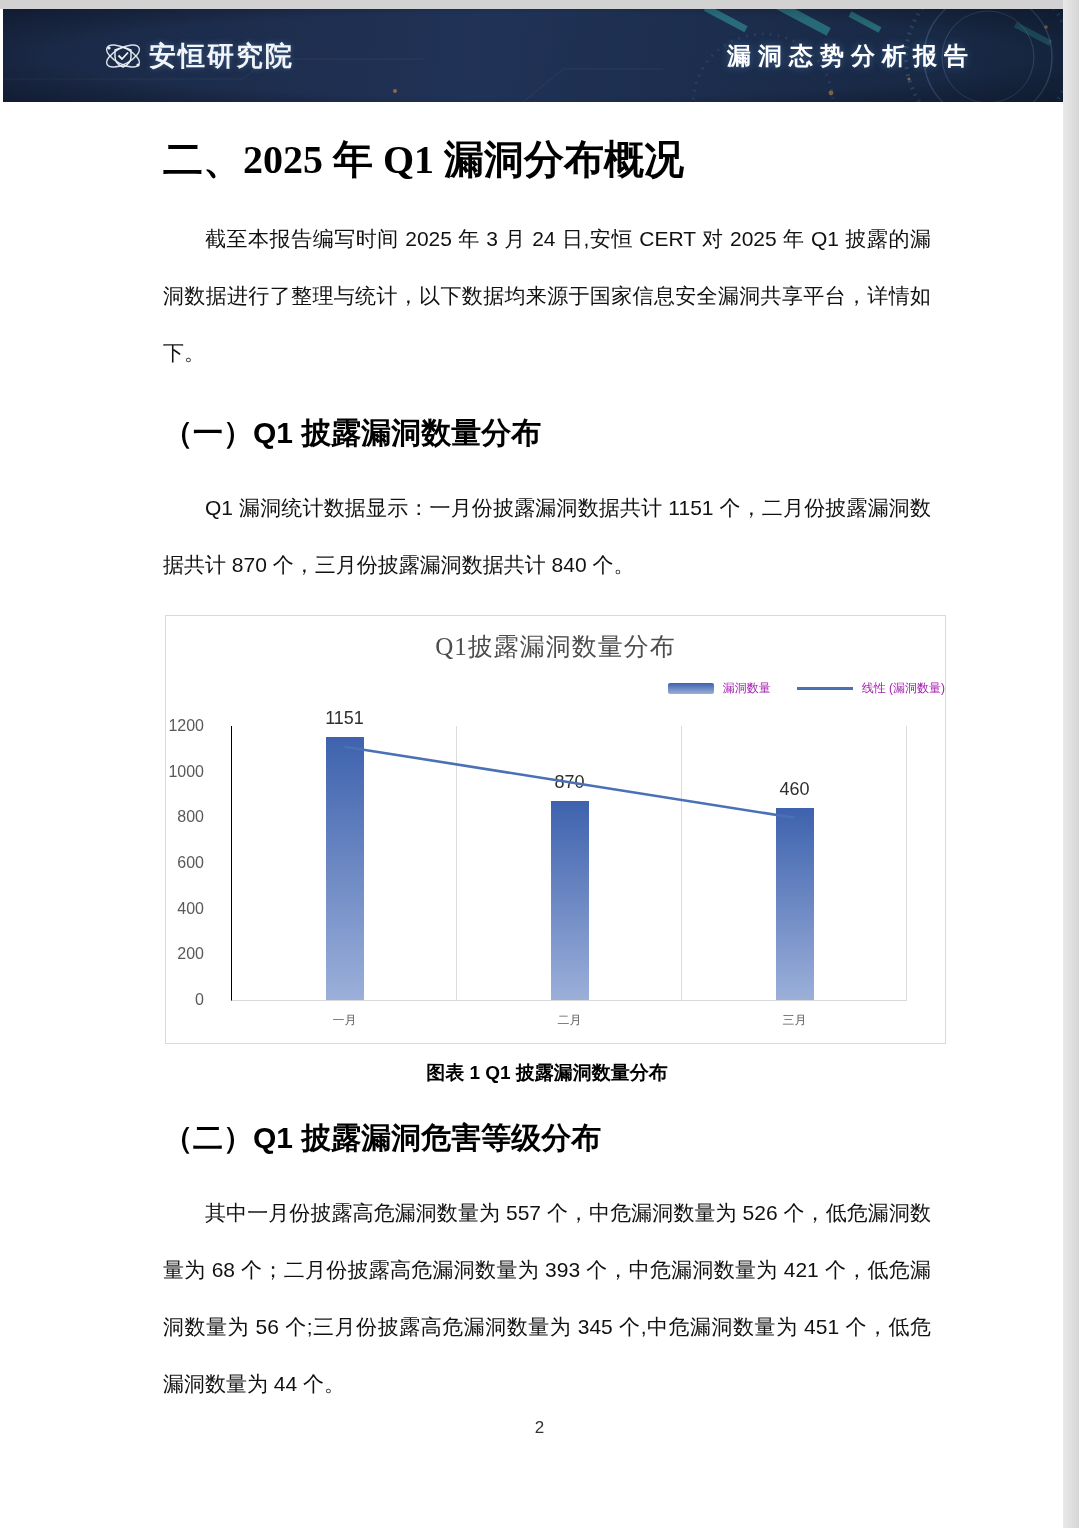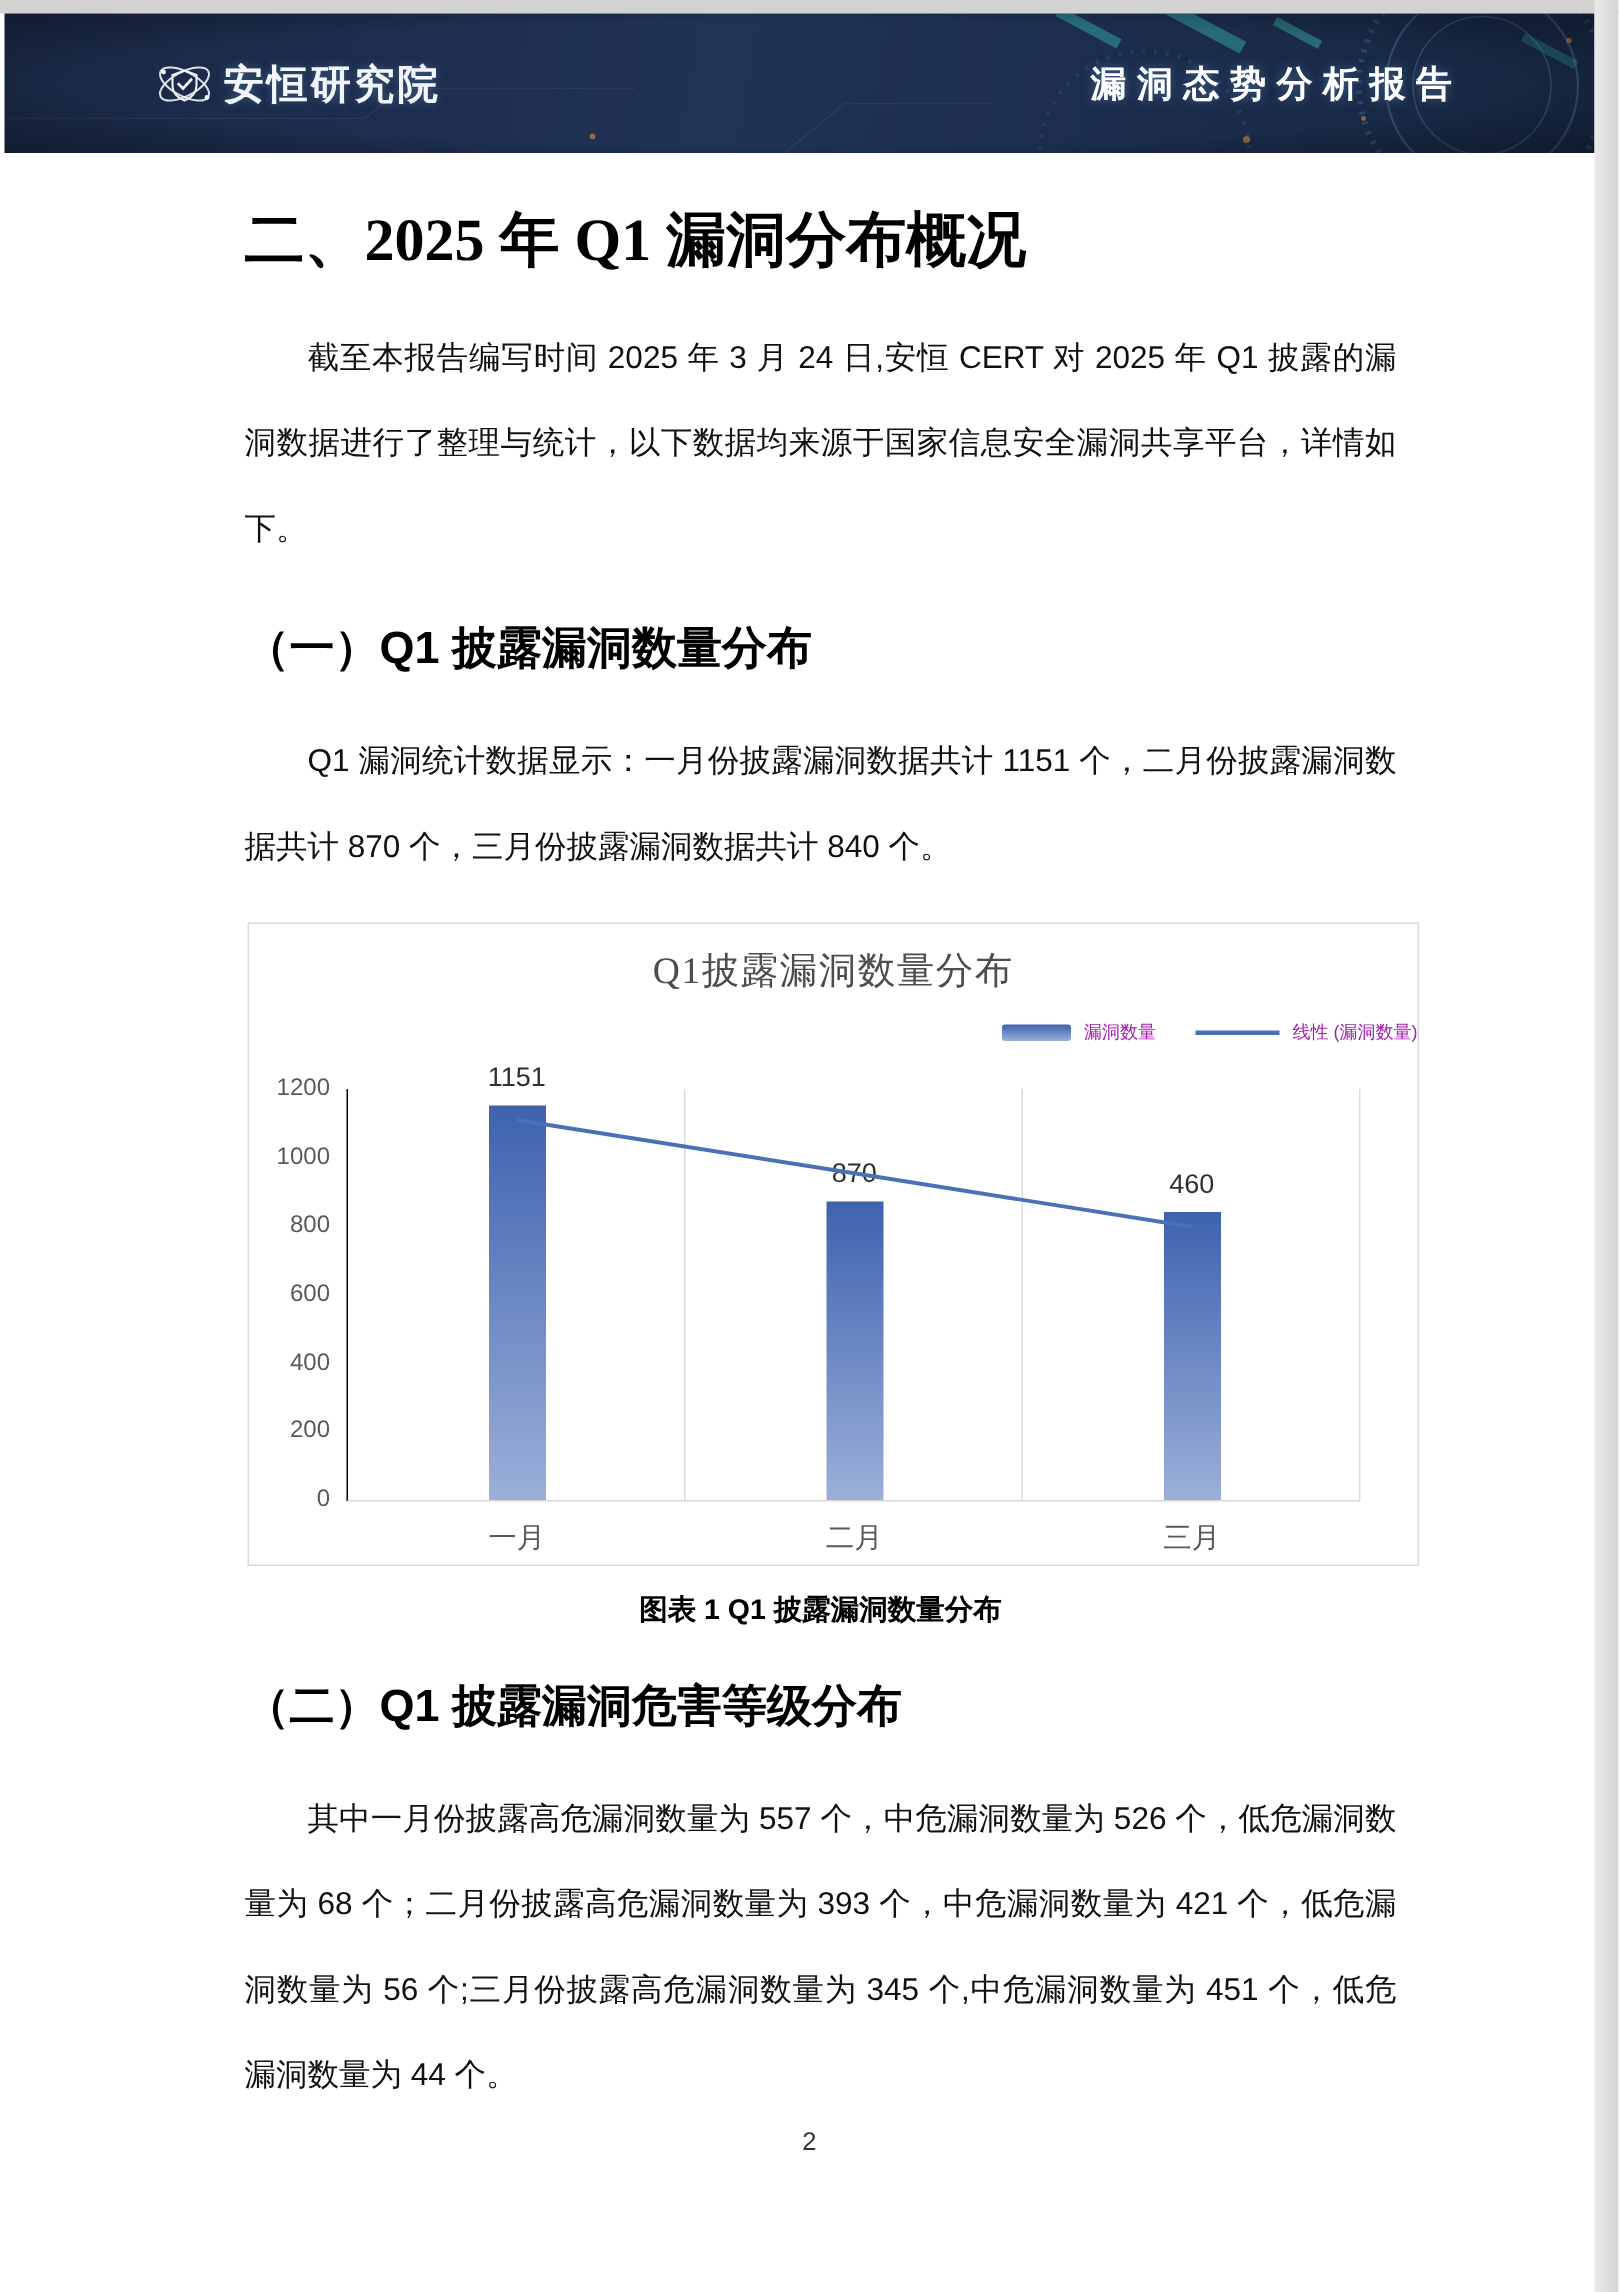--- a/index.html
+++ b/index.html
@@ -52,29 +52,29 @@
     font-family:"Liberation Serif",serif;font-size:25px;color:#4d4d4d;letter-spacing:1px;
   }
   .chart-legend{
     position:absolute;top:64px;left:0;width:100%;
     display:flex;justify-content:flex-end;align-items:center;
     font-size:12px;color:#a21caf;
   }
   .legend-swatch-bar{display:inline-block;width:46px;height:11px;border-radius:2px;margin-right:9px;}
   .legend-swatch-line{display:inline-block;width:56px;height:3px;margin:0 9px 0 26px;}
   .chart-yticks{position:absolute;left:0;top:110px;width:58px;height:274px;}
-  .ytick{position:absolute;right:4px;font-size:16px;color:#595959;}
+  .ytick{position:absolute;right:20px;font-size:16px;color:#595959;}
   .chart-plot{
     position:absolute;left:65px;top:110px;width:675px;height:274px;
     border-left:1px solid #000000;border-bottom:1px solid #d9d9d9;
   }
   .vgrid{position:absolute;top:0;bottom:0;width:1px;background:#dcdcdc;}
   .bar{position:absolute;bottom:0;width:38px;}
   .bar-label{position:absolute;width:80px;text-align:center;font-size:18px;color:#2f2f2f;}
-  .cat-label{position:absolute;top:286px;width:100px;text-align:center;font-size:19px;color:#595959;}
+  .cat-label{position:absolute;top:286px;width:100px;text-align:center;font-size:12px;color:#595959;}
   .trend-svg{position:absolute;left:0;top:0;overflow:visible;}
   .chart-caption{
     text-align:center;font-size:19px;font-weight:bold;color:#000;margin:16px 0 0 0;
   }
   .page-number{
     position:absolute;left:50%;transform:translateX(-50%);top:1418px;
     font-size:17px;color:#333;
   }
 </style>
 </head>

